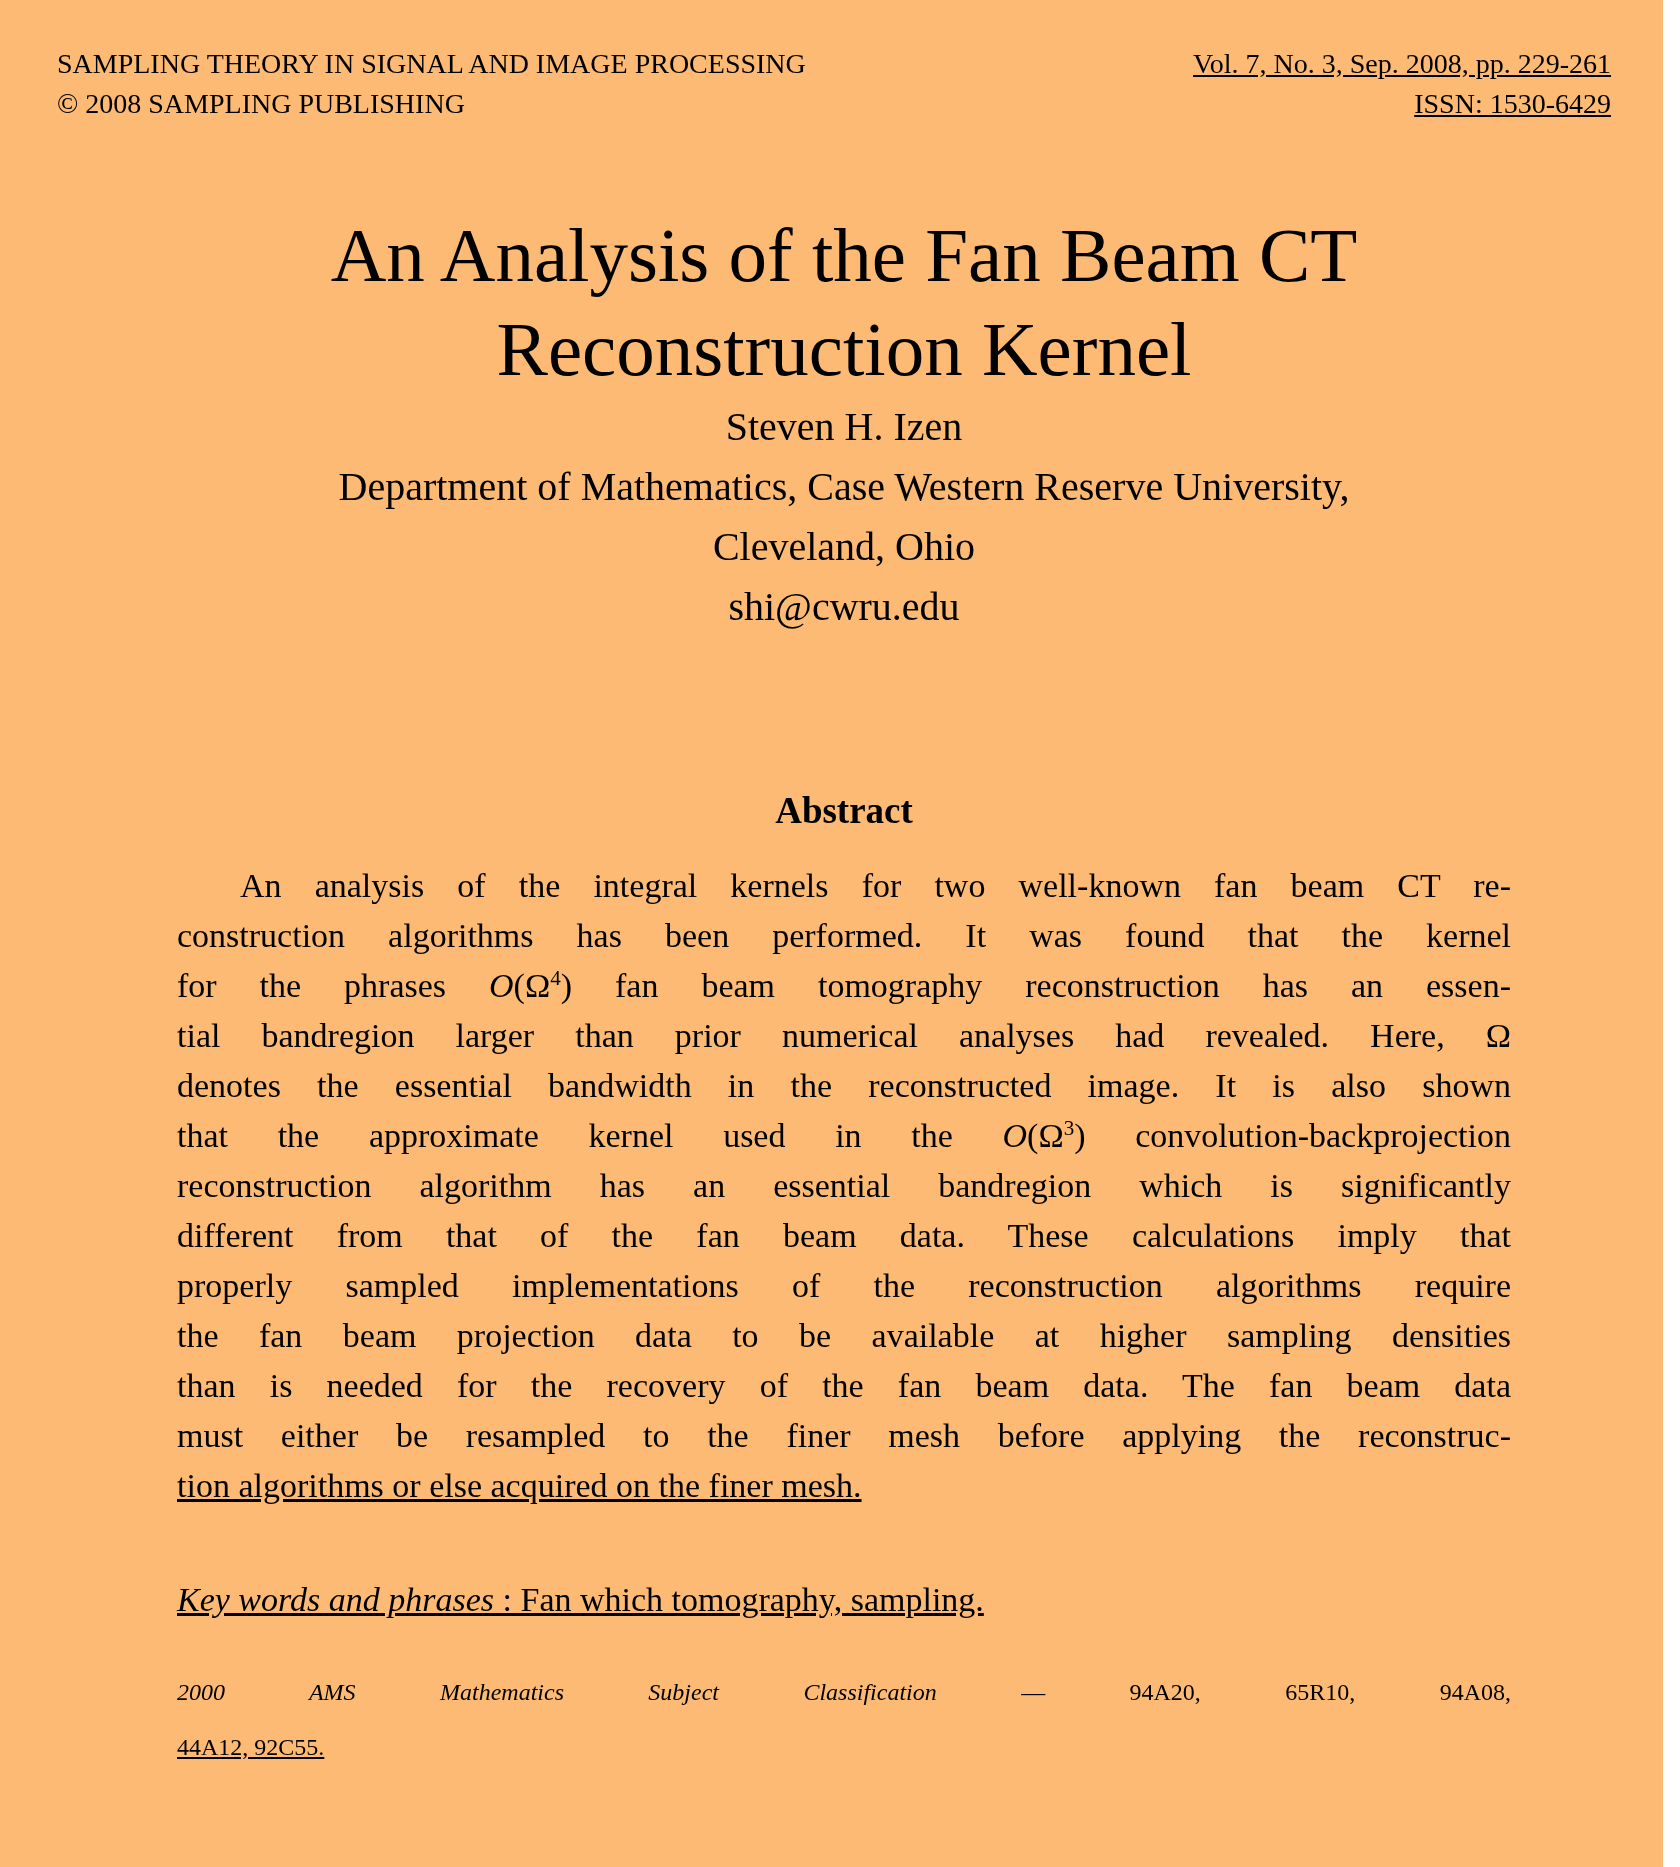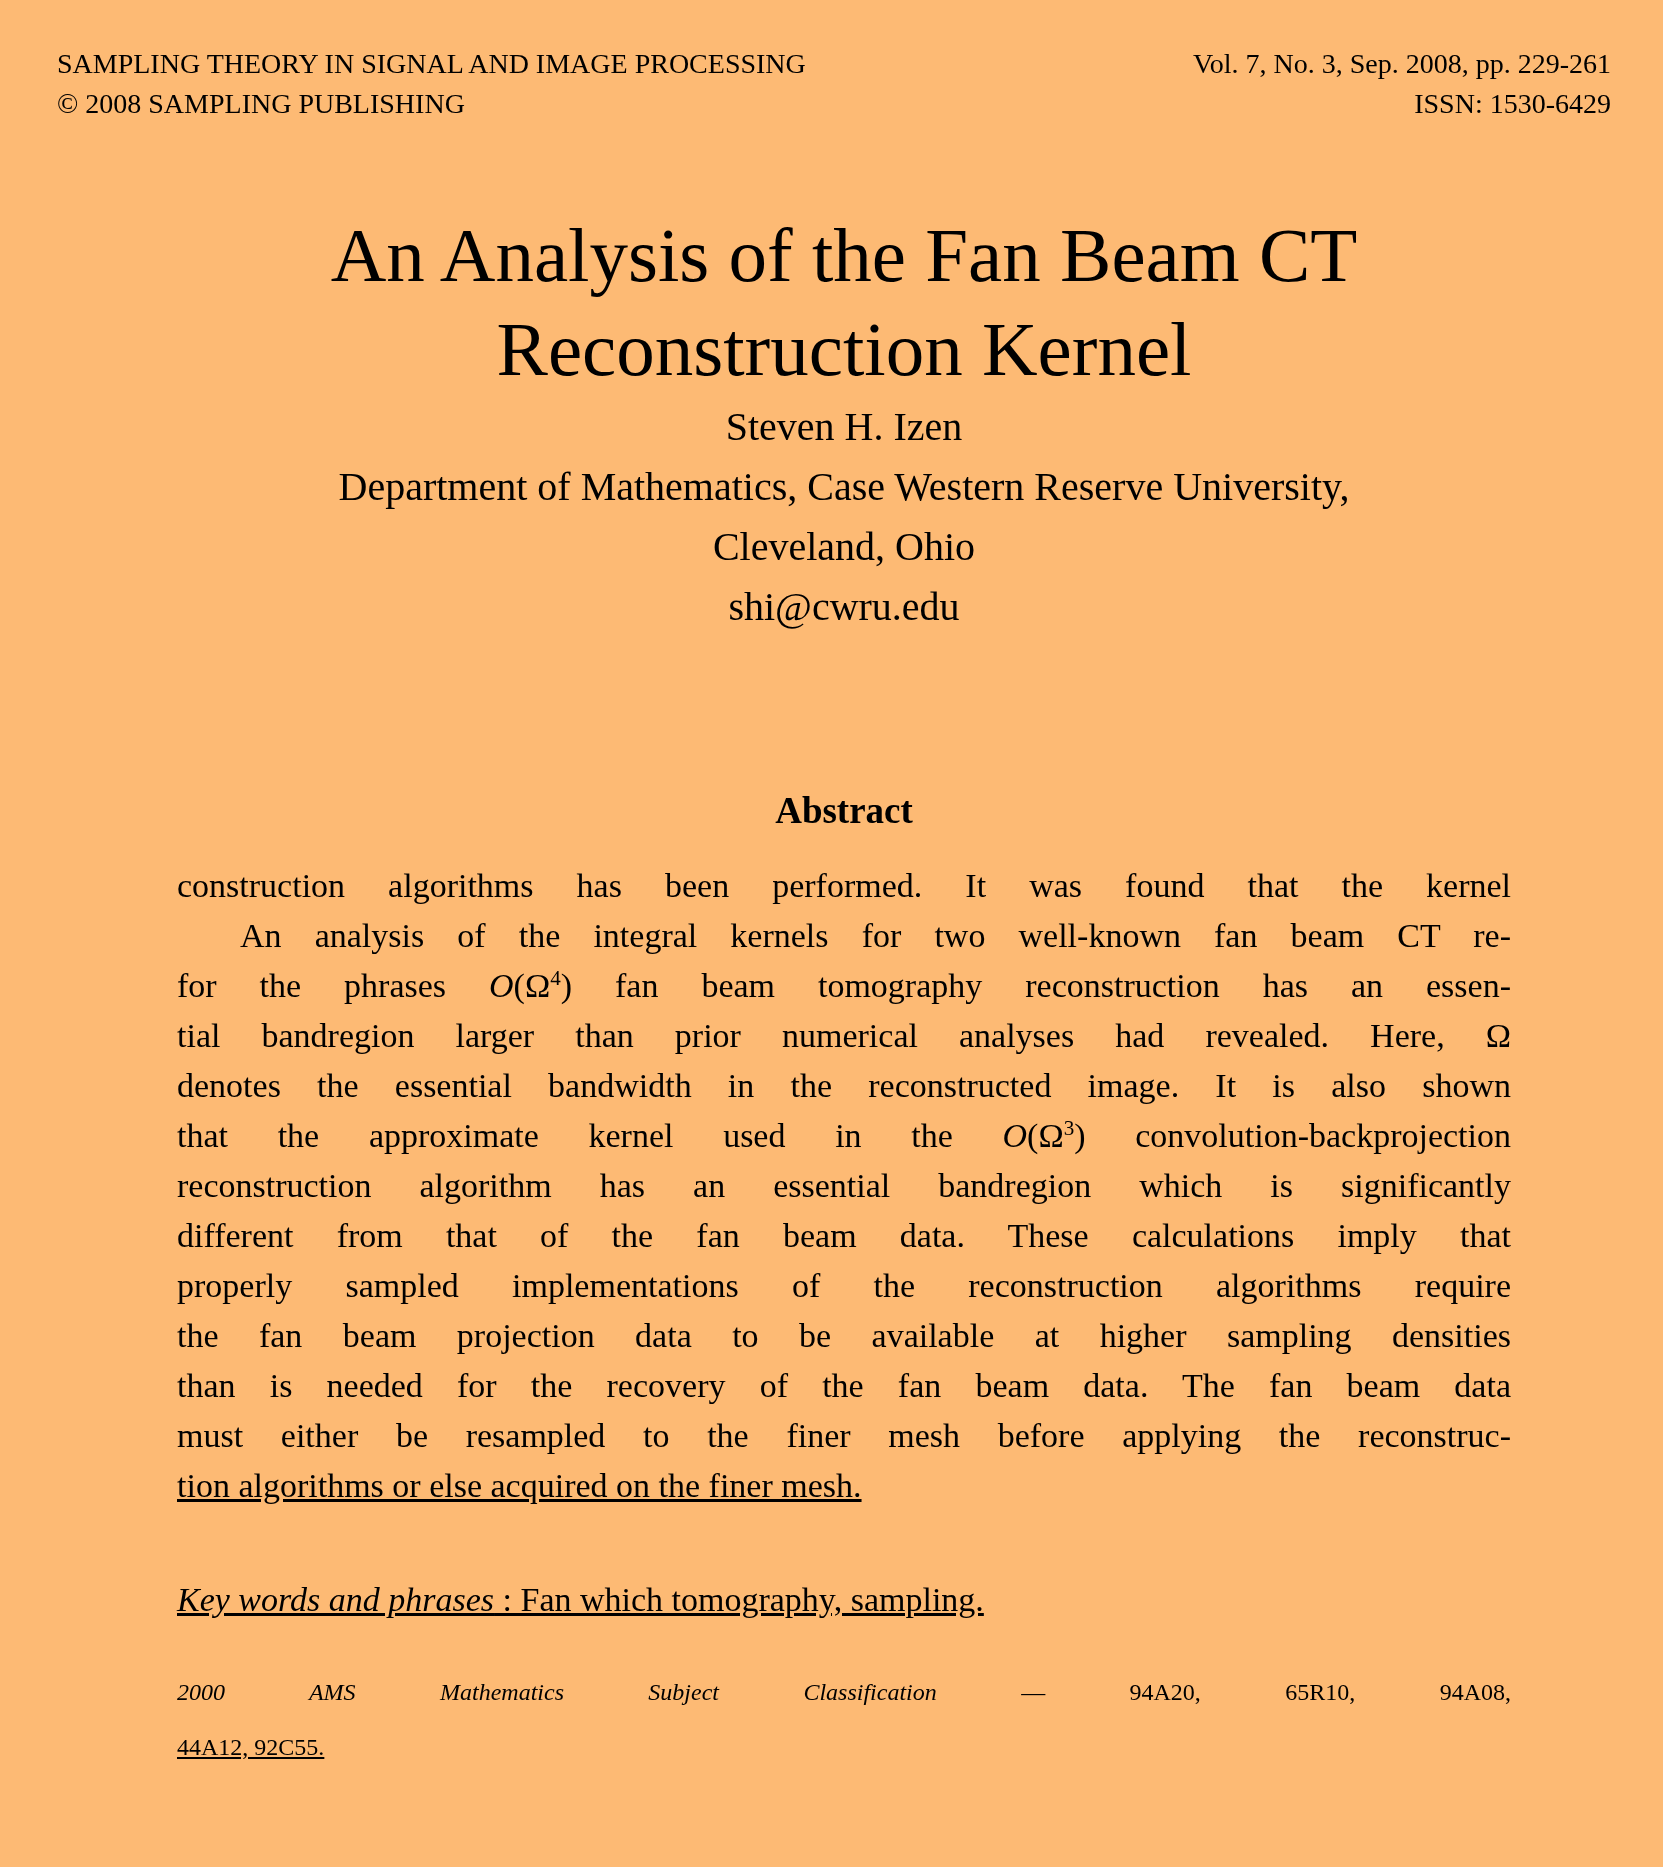--- a/index.html
+++ b/index.html
@@ -21,21 +21,21 @@
     background: #fdba74;
   }
   .hdr {
     display: flex;
     justify-content: space-between;
     align-items: flex-start;
     padding: 44px 52px 0 57px;
     font-size: 28px;
     line-height: 1.42;
   }
-  .hdr .right { text-align: right; }
+  .hdr .right { text-align: right; text-decoration: underline; }
   .measure {
     margin-left: 177px;
     margin-right: 152px;
   }
   .title {
     margin-top: 84px;
     text-align: center;
     font-size: 77px;
     font-weight: 400;
     line-height: 1.23;
@@ -100,22 +100,22 @@
   <div class="authors measure">
     <div>Steven H. Izen</div>
     <div>Department of Mathematics, Case Western Reserve University,</div>
     <div>Cleveland, Ohio</div>
     <div>shi@cwru.edu</div>
   </div>
 
   <div class="abs-head measure">Abstract</div>
 
   <div class="abs-body measure">
+      <div class="seg-line indent"><span>An analysis of the integral kernels for two well-known fan beam CT re-</span></div>
       <div class="seg-line"><span>construction algorithms has been performed. It was found that the kernel</span></div>
-      <div class="seg-line indent"><span>An analysis of the integral kernels for two well-known fan beam CT re-</span></div>
       <div class="seg-line"><span>for the phrases </span><span class="it">O</span><span>(Ω</span><sup>4</sup><span>) fan beam tomography reconstruction has an essen-</span></div>
       <div class="seg-line"><span>tial bandregion larger than prior numerical analyses had revealed. Here, Ω</span></div>
       <div class="seg-line"><span>denotes the essential bandwidth in the reconstructed image. It is also shown</span></div>
       <div class="seg-line"><span>that the approximate kernel used in the </span><span class="it">O</span><span>(Ω</span><sup>3</sup><span>) convolution-backprojection</span></div>
       <div class="seg-line"><span>reconstruction algorithm has an essential bandregion which is significantly</span></div>
       <div class="seg-line"><span>different from that of the fan beam data. These calculations imply that</span></div>
       <div class="seg-line"><span>properly sampled implementations of the reconstruction algorithms require</span></div>
       <div class="seg-line"><span>the fan beam projection data to be available at higher sampling densities</span></div>
       <div class="seg-line"><span>than is needed for the recovery of the fan beam data. The fan beam data</span></div>
       <div class="seg-line"><span>must either be resampled to the finer mesh before applying the reconstruc-</span></div>

